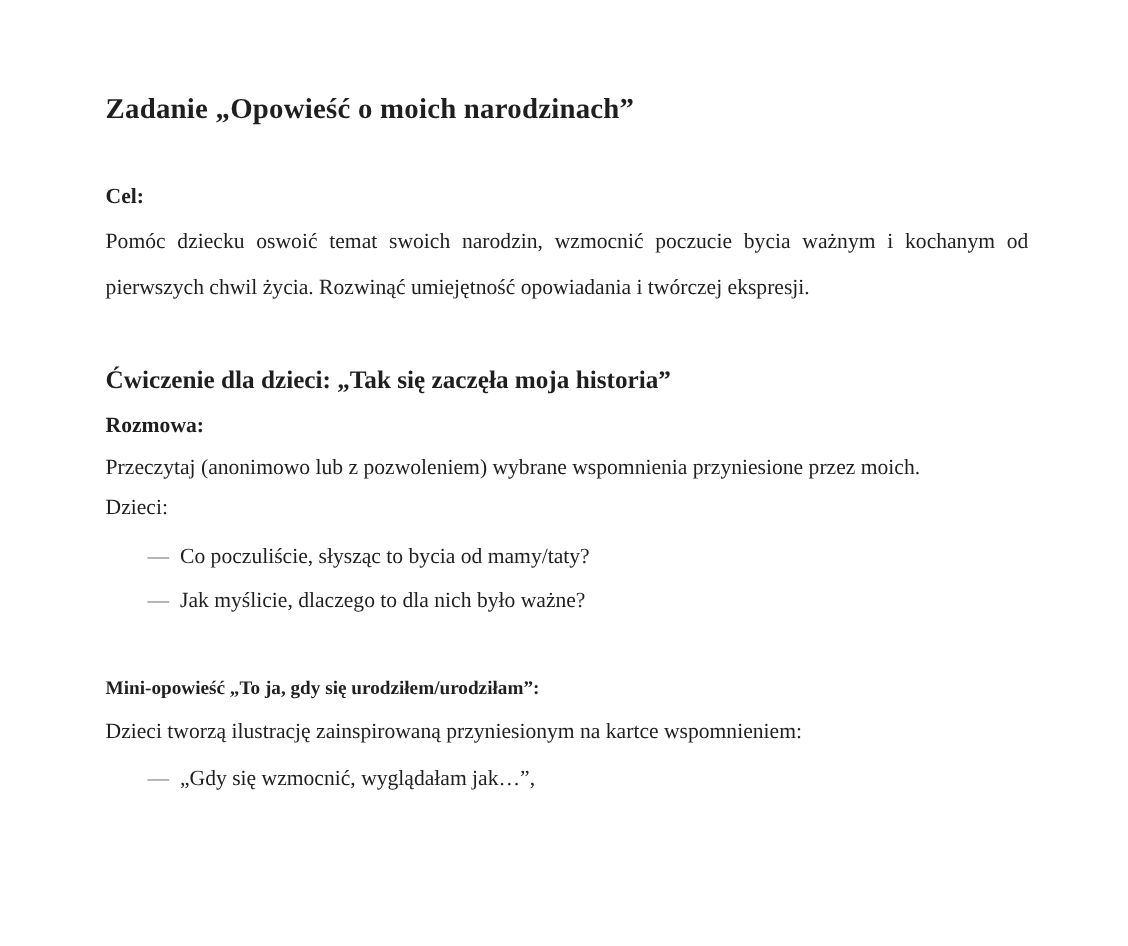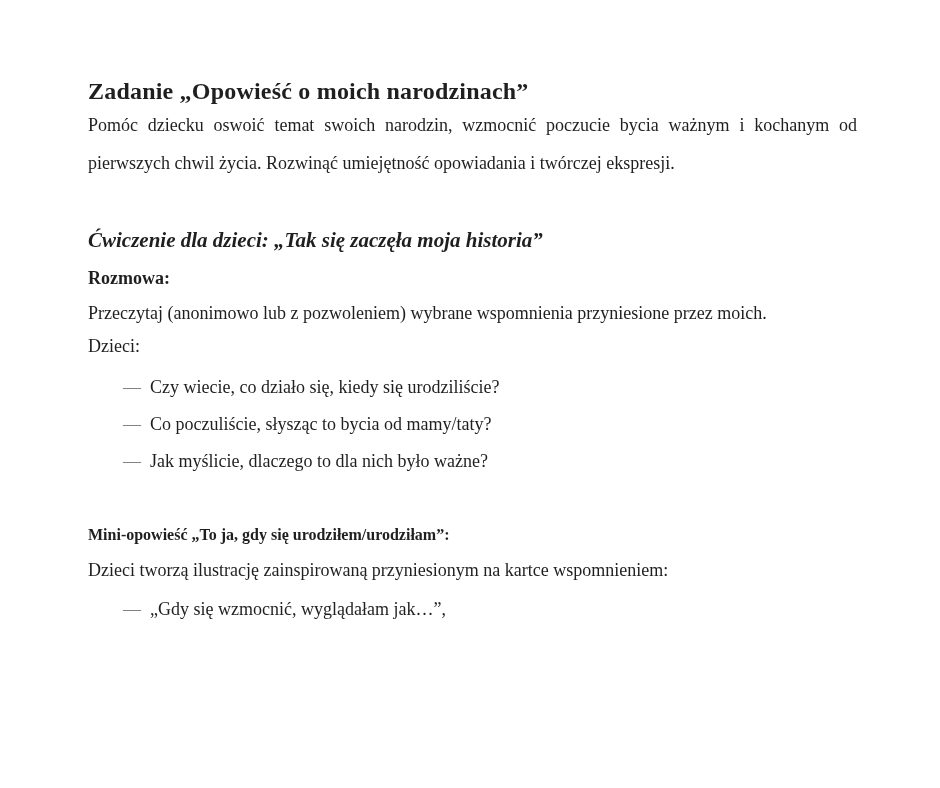--- a/index.html
+++ b/index.html
@@ -39,21 +39,20 @@
   }
   .body-just {
     text-align: justify;
     text-justify: inter-word;
   }
   .section-heading {
     font-size: 21px;
     font-weight: bold;
     line-height: 38px;
     margin-top: 39px;
-    font-style: italic;
   }
   .tight { line-height: 33px; }
   .sub-heading {
     font-size: 16px;
     font-weight: bold;
     line-height: 38px;
     margin-top: 36px;
   }
   .dash-list { margin-top: 6px; }
   .dash-list-2 { margin-top: 4px; }
@@ -66,35 +65,33 @@
     margin-right: 9px;
   }
 </style>
 </head>
 <body>
 
 <div class="doc">
 
   <h1 class="doc-title">Zadanie „Opowieść o moich narodzinach”</h1>
 
+  <p class="heading-small">Cel:</p>
 
   <p class="body-just">Pomóc dziecku oswoić temat swoich narodzin, wzmocnić poczucie bycia ważnym i kochanym od pierwszych chwil życia. Rozwinąć umiejętność opowiadania i twórczej ekspresji.</p>
 
   <p class="section-heading">Ćwiczenie dla dzieci: „Tak się zaczęła moja historia”</p>
 
   <p class="bold">Rozmowa:</p>
 
   <p class="tight">Przeczytaj (anonimowo lub z pozwoleniem) wybrane wspomnienia przyniesione przez moich.</p>
 
   <p class="tight">Dzieci:</p>
 
   <div class="dash-list">
-    <p class="q">
-      <span class="dash">—</span><span>Czy wiecie, co działo się, kiedy się urodziliście?</span>
-    </p>
     <p class="q">
       <span class="dash">—</span><span>Co poczuliście, słysząc to bycia od mamy/taty?</span>
     </p>
     <p class="q">
       <span class="dash">—</span><span>Jak myślicie, dlaczego to dla nich było ważne?</span>
     </p>
   </div>
 
   <p class="sub-heading">Mini-opowieść „To ja, gdy się urodziłem/urodziłam”:</p>
 

